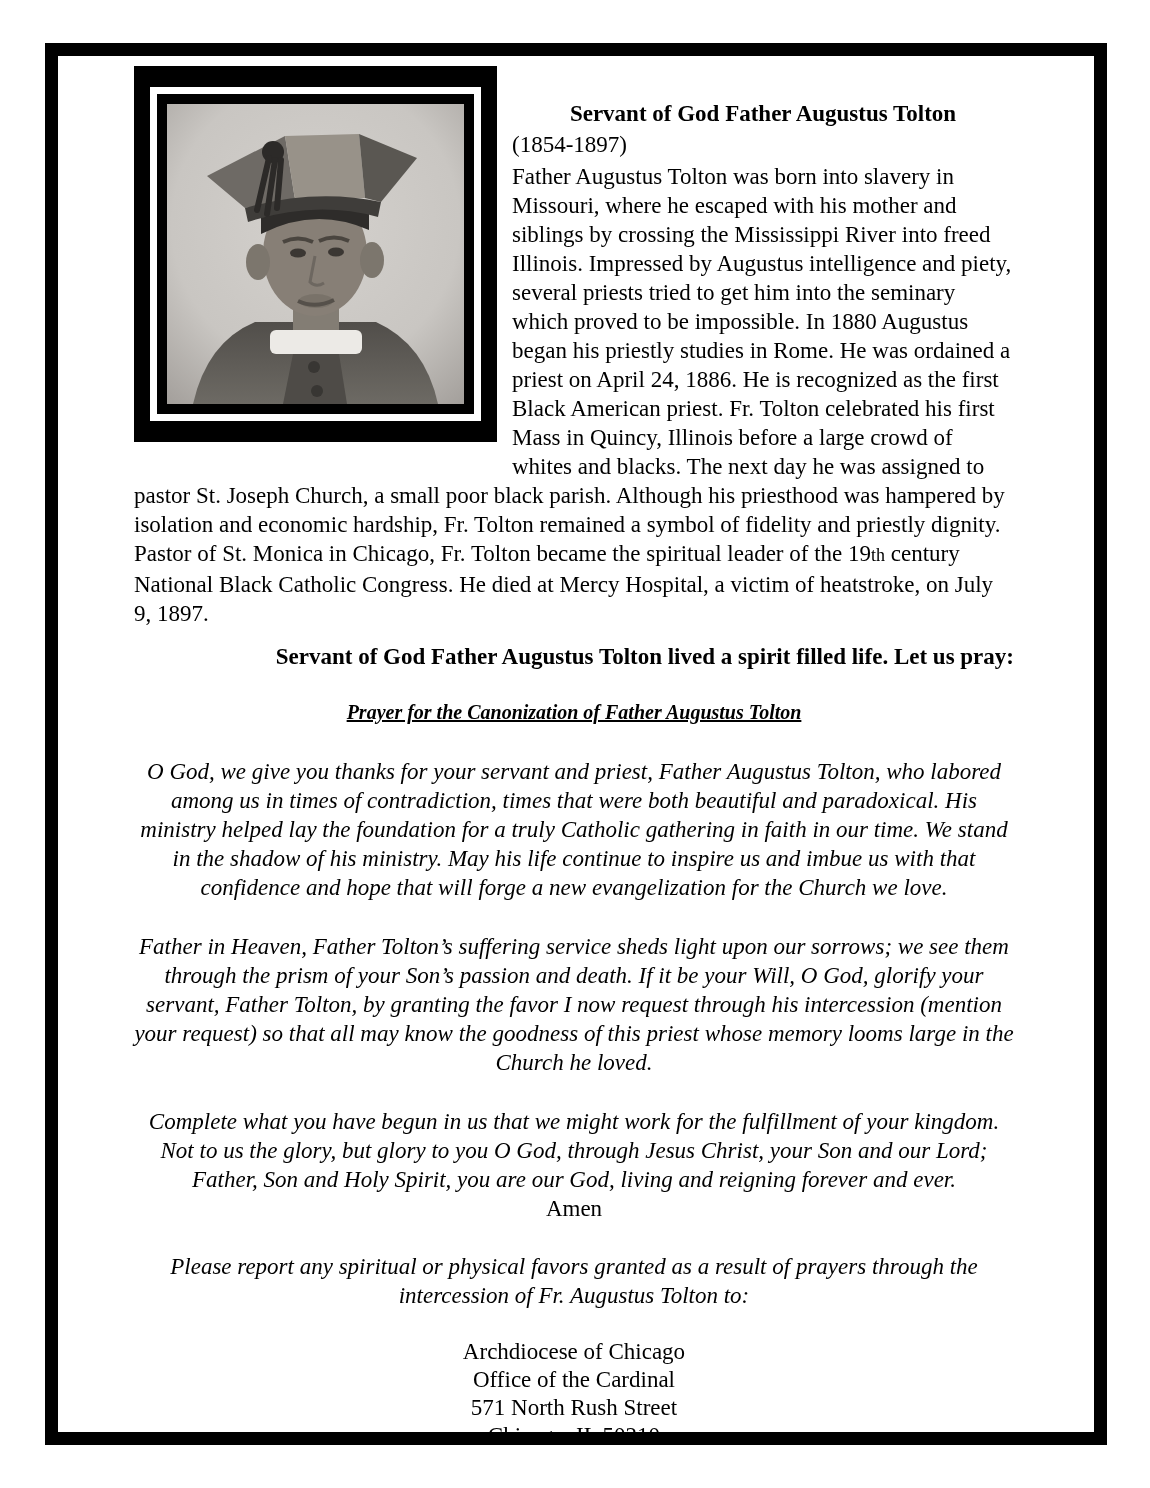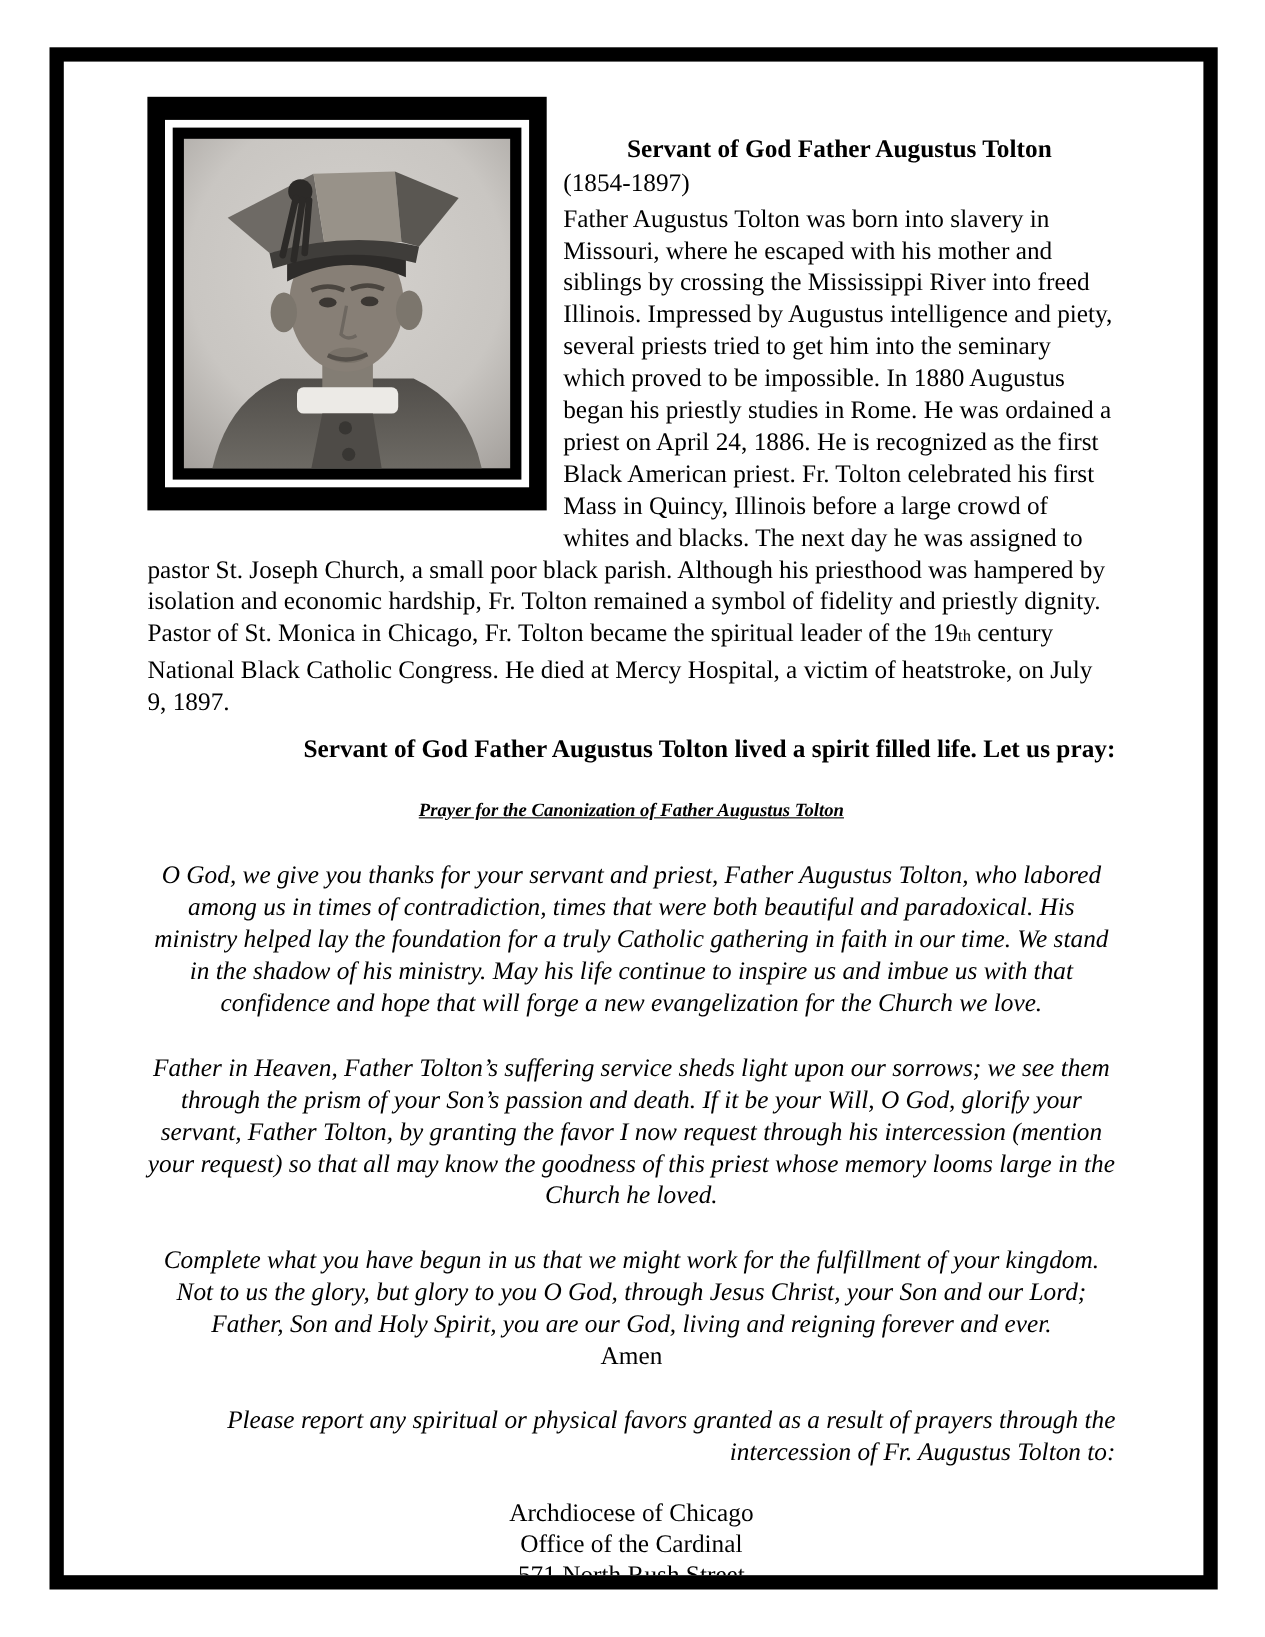--- a/index.html
+++ b/index.html
@@ -22,21 +22,20 @@
     height: 1402px;
     border: 13px solid #000000;
     box-sizing: border-box;
     background: #ffffff;
     overflow: hidden;
   }
   .content {
     padding: 10px 80px 0 76px;
     font-size: 23px;
     line-height: 29px;
-    margin-top: 22px;
   }
   
   .photo-frame {
     float: left;
     width: 363px;
     height: 376px;
     background: #000000;
     box-sizing: border-box;
     padding: 21px 16px;
     margin: 0 15px 12px 0;
@@ -62,46 +61,46 @@
     margin: 33px 0 0 0;
   }
   .doc-years {
     margin: 2px 0 0 0;
   }
   .bio {
     margin: 3px 0 0 0;
     text-align: left;
   }
   .ordinal-suffix {
-    font-size: 15px;
+    font-size: 18px;
   }
   .call-to-prayer {
     font-weight: bold;
     text-align: right;
     margin: 14px 0 0 0;
   }
   .prayer-heading {
-    font-size: 17px;
+    font-size: 20px;
     font-weight: bold;
     font-style: italic;
     text-decoration: underline;
     text-align: center;
     margin: 27px 0 0 0;
   }
   .prayer {
     text-align: center;
     margin: 30px 0 0 0;
     font-style: italic;
   }
   .amen {
     text-align: center;
     margin: 0;
   }
   .report {
-    text-align: right;
+    text-align: center;
     margin: 29px 0 0 0;
   }
   .address {
     text-align: center;
     margin: 28px 0 0 0;
     line-height: 28px;
   }
 </style>
 </head>
 <body>

